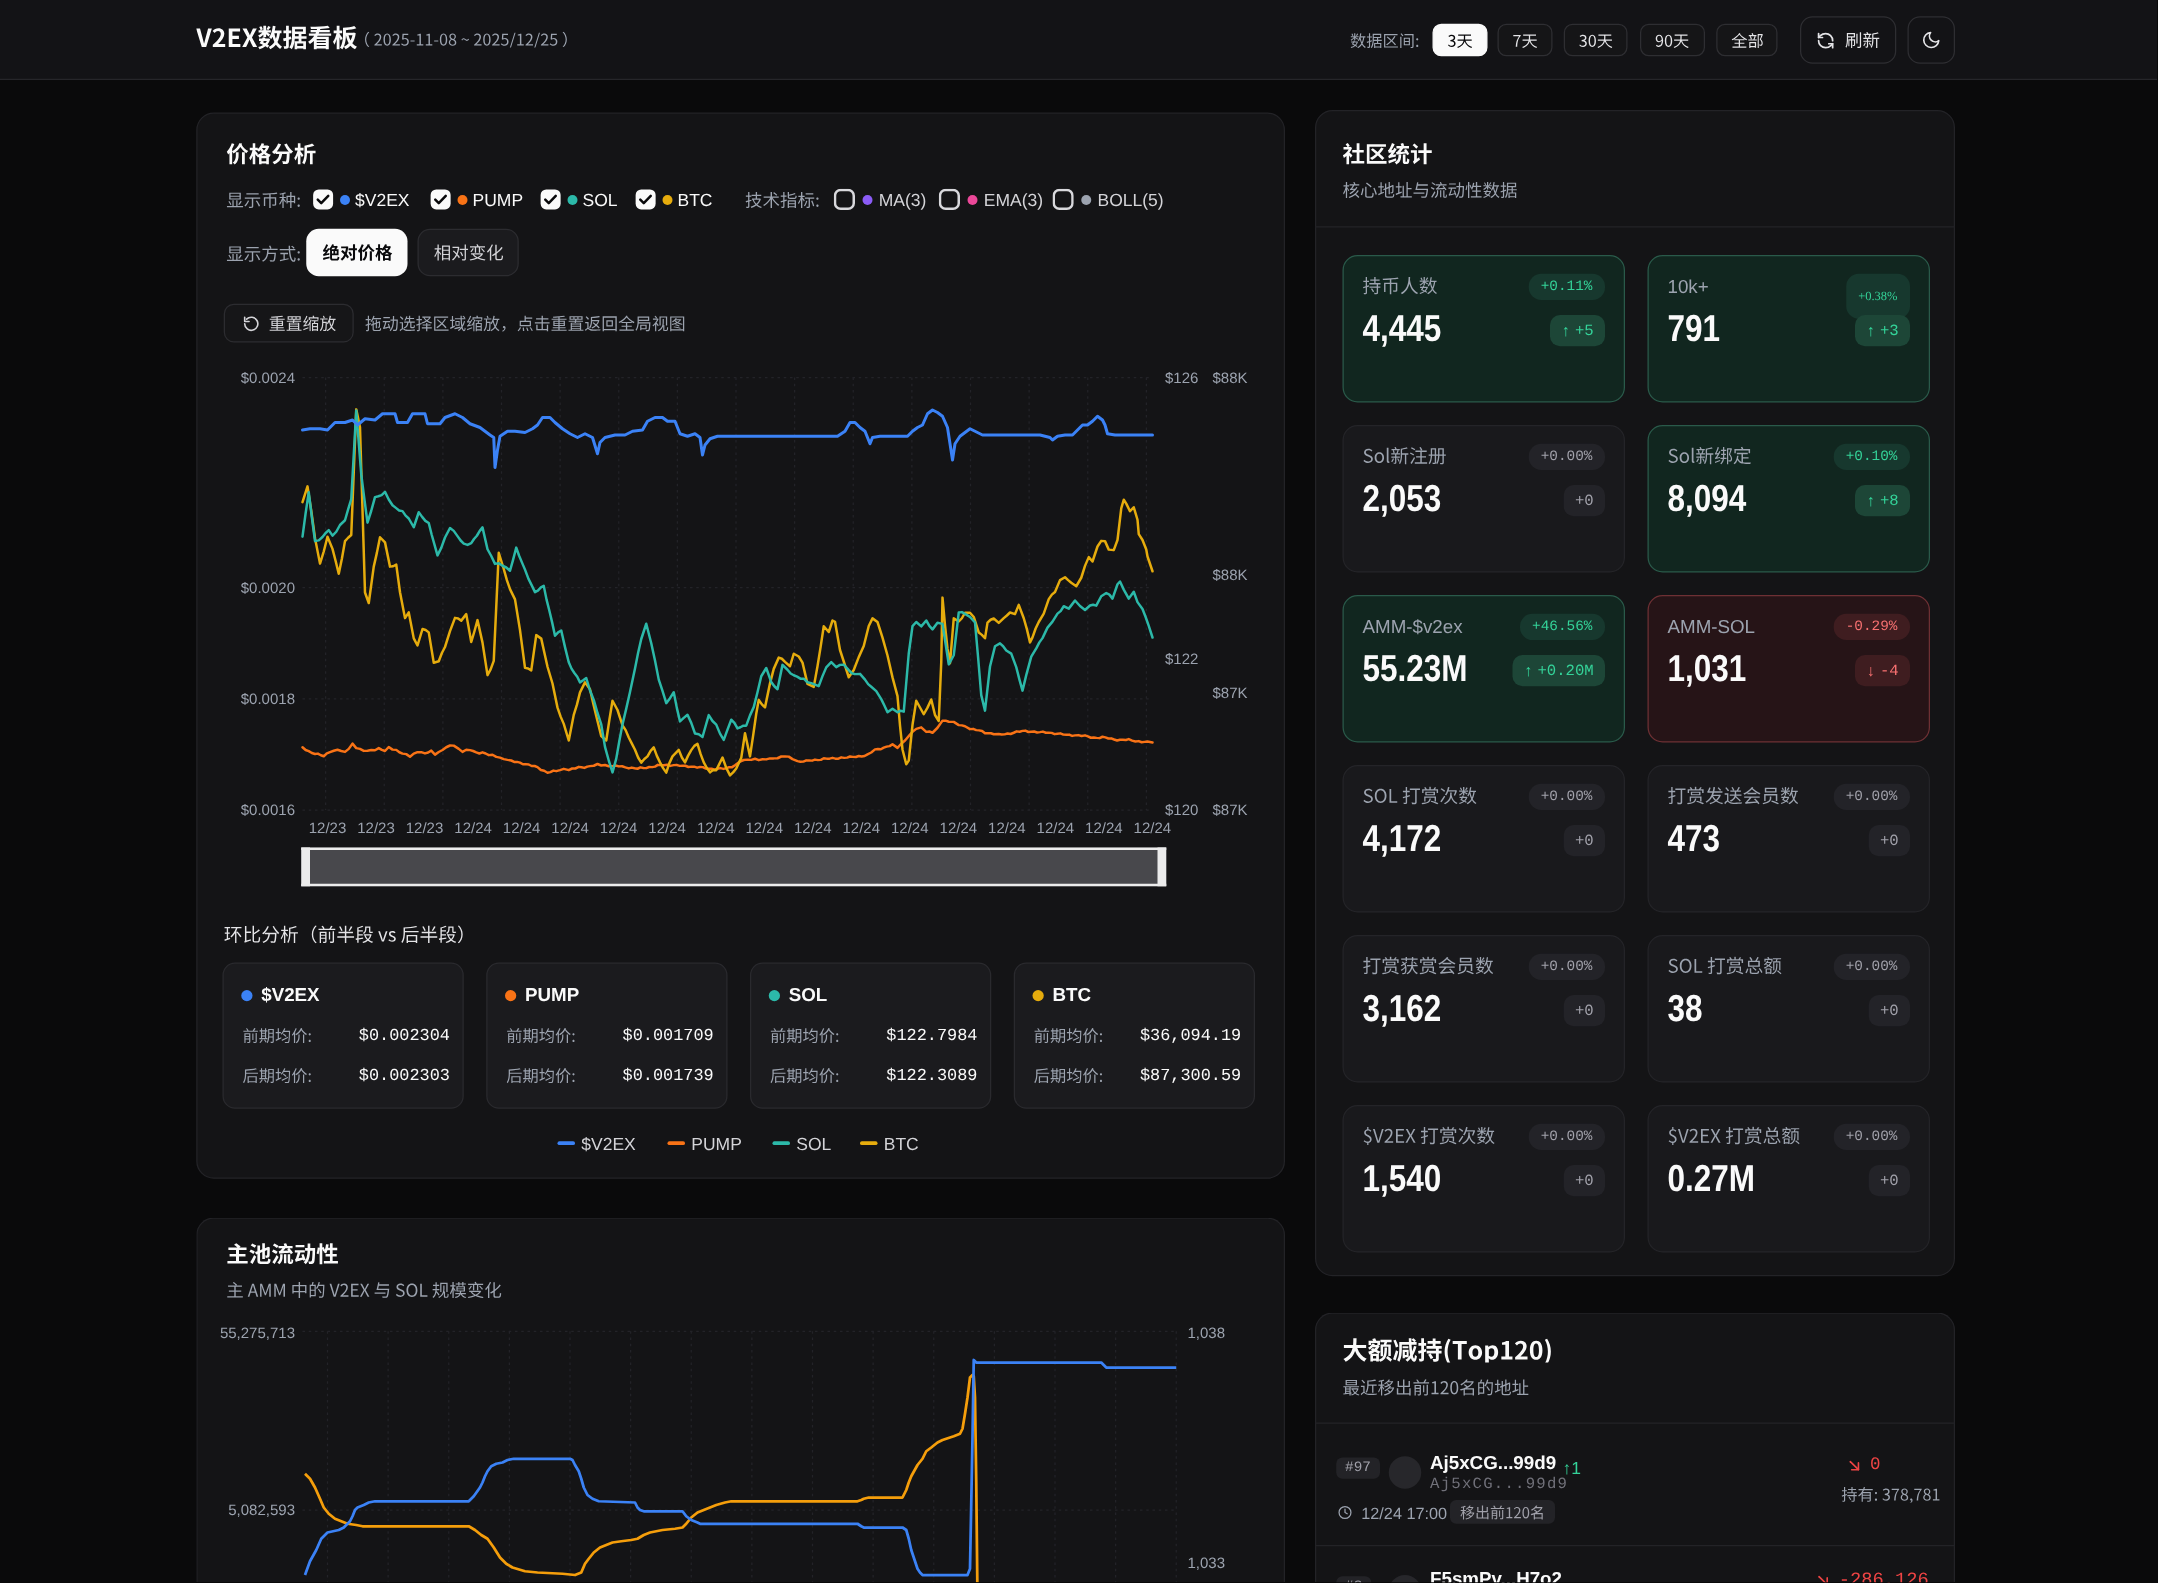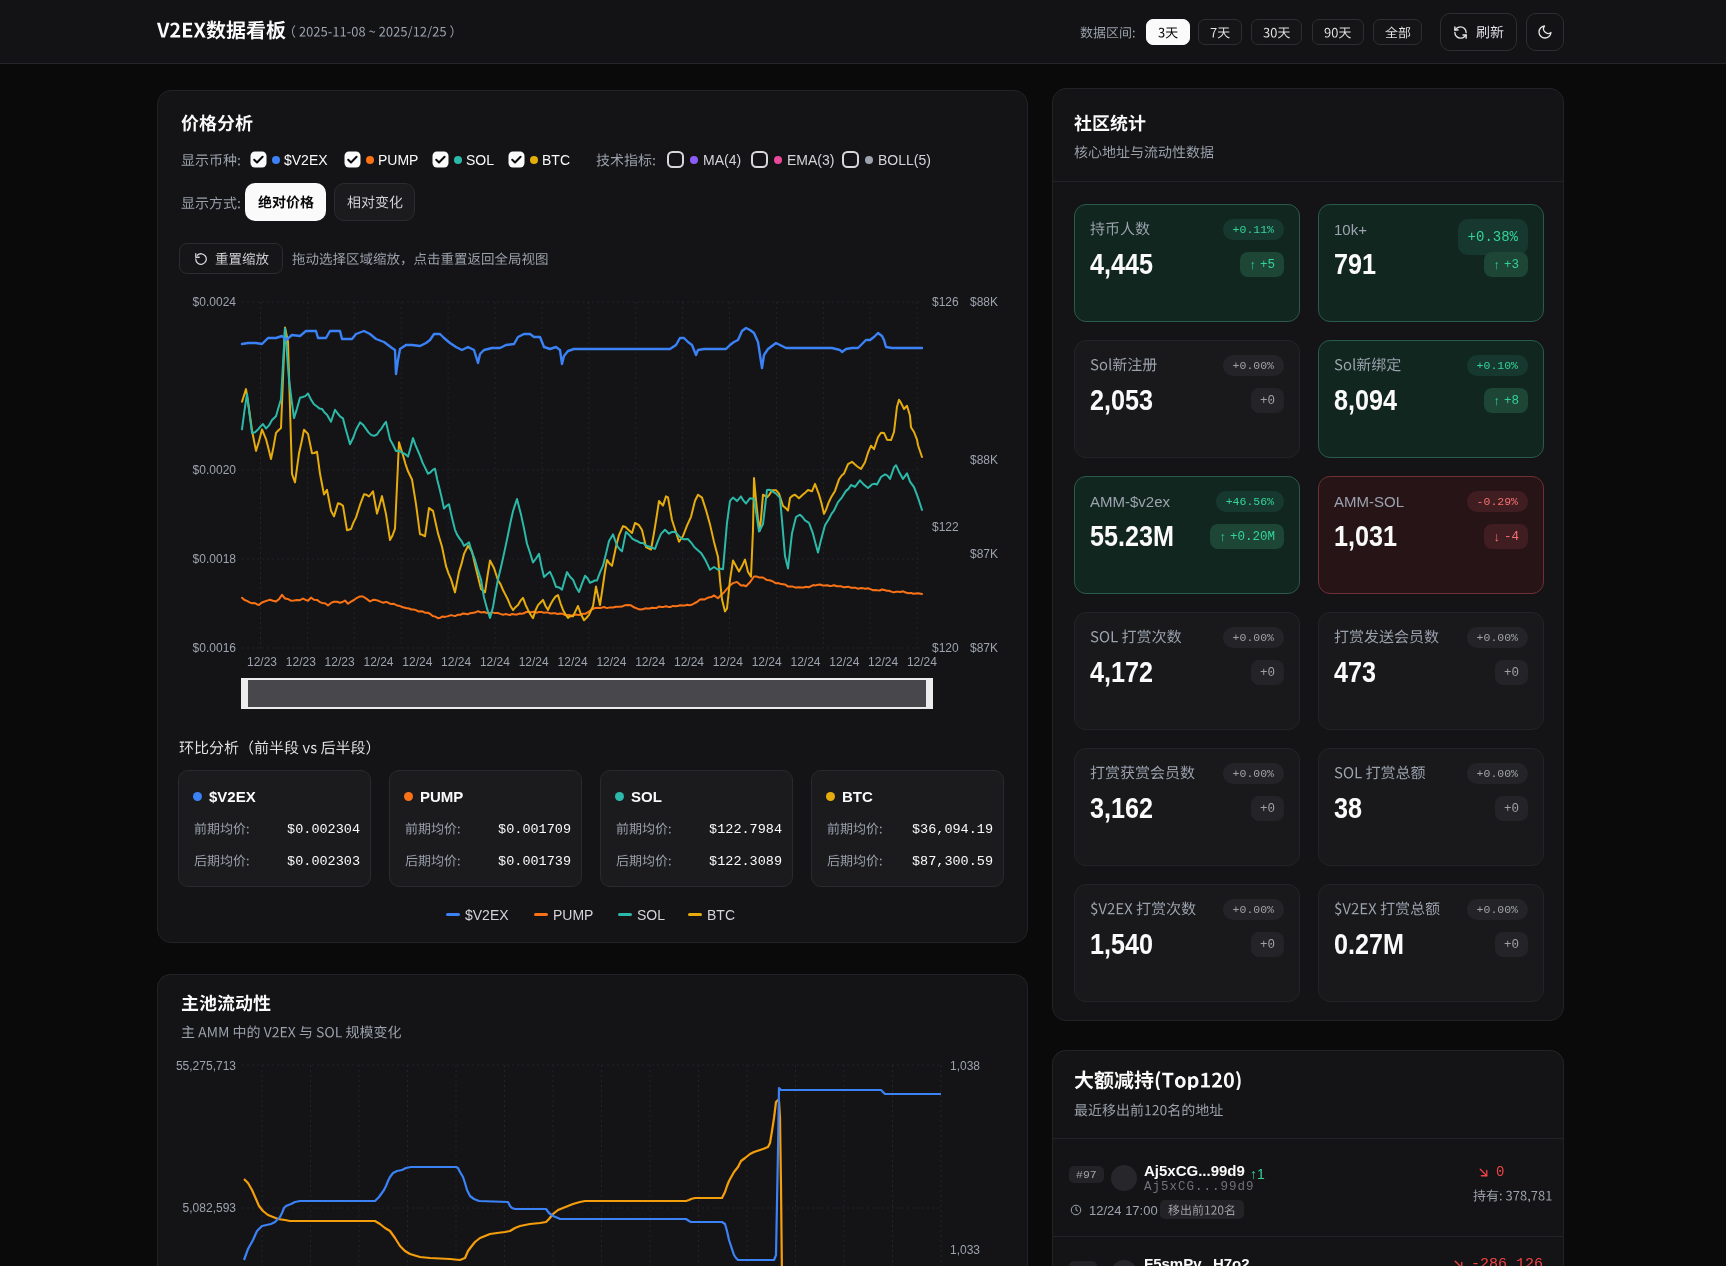--- a/index.html
+++ b/index.html
@@ -89,21 +89,21 @@
       </svg></div>
 <div style="position:absolute;left:530px;top:156px;width:8px;height:8px;border-radius:50%;background:#e6ac0d"></div>
 <div style="position:absolute;top:153px;font-family:'Liberation Sans',sans-serif;font-size:14.0px;font-weight:400;color:#fafafa;line-height:1;white-space:pre;left:542px">BTC</div>
 <div style="position:absolute;left:596px;top:153px;line-height:0"><svg width="59.9" height="14.0" viewBox="0 0 4278 1000">
         <path transform="translate(0,880) scale(1,-1)" fill="#9ca3af" d="M614 840V683H378V613H614V462H398V393H431L428 392C468 285 523 192 594 116C512 56 417 14 320 -12C335 -28 353 -59 361 -79C464 -48 562 -1 648 64C722 -1 812 -50 916 -81C927 -61 948 -32 965 -16C865 10 778 54 705 113C796 197 868 306 909 444L861 465L847 462H688V613H929V683H688V840ZM502 393H814C777 302 720 225 650 162C586 227 537 305 502 393ZM178 840V638H49V568H178V348C125 333 77 320 37 311L59 238L178 273V11C178 -4 173 -9 159 -9C146 -9 103 -9 56 -8C65 -28 76 -59 79 -77C148 -78 189 -75 216 -64C242 -52 252 -32 252 11V295L373 332L363 400L252 368V568H363V638H252V840Z M1607 776C1669 732 1748 667 1786 626L1843 680C1803 720 1723 781 1661 823ZM1461 839V587H1067V513H1440C1351 345 1193 180 1035 100C1054 85 1079 55 1093 35C1229 114 1364 251 1461 405V-80H1543V435C1643 283 1781 131 1902 43C1916 64 1942 93 1962 109C1827 194 1668 358 1574 513H1928V587H1543V839Z M2837 781C2761 747 2634 712 2515 687V836H2441V552C2441 465 2472 443 2588 443C2612 443 2796 443 2821 443C2920 443 2945 476 2956 610C2935 614 2903 626 2887 637C2881 529 2872 511 2817 511C2777 511 2622 511 2592 511C2527 511 2515 518 2515 552V625C2645 650 2793 684 2894 725ZM2512 134H2838V29H2512ZM2512 195V295H2838V195ZM2441 359V-79H2512V-33H2838V-75H2912V359ZM2184 840V638H2044V567H2184V352L2031 310L2053 237L2184 276V8C2184 -6 2178 -10 2165 -11C2152 -11 2111 -11 2065 -10C2074 -30 2085 -61 2088 -79C2155 -80 2195 -77 2222 -66C2248 -54 2257 -34 2257 9V298L2390 339L2381 409L2257 373V567H2376V638H2257V840Z M3466 764V693H3902V764ZM3779 325C3826 225 3873 95 3888 16L3957 41C3940 120 3892 247 3843 345ZM3491 342C3465 236 3420 129 3364 57C3381 49 3411 28 3425 18C3479 94 3529 211 3560 327ZM3422 525V454H3636V18C3636 5 3632 1 3617 0C3604 0 3557 -1 3505 1C3515 -22 3526 -54 3529 -76C3599 -76 3645 -74 3674 -62C3703 -49 3712 -26 3712 17V454H3956V525ZM3202 840V628H3049V558H3186C3153 434 3088 290 3024 215C3038 196 3058 165 3066 145C3116 209 3165 314 3202 422V-79H3277V444C3311 395 3351 333 3368 301L3412 360C3392 388 3306 498 3277 531V558H3408V628H3277V840Z M4139 390C4175 390 4205 418 4205 460C4205 501 4175 530 4139 530C4102 530 4073 501 4073 460C4073 418 4102 390 4139 390ZM4139 -13C4175 -13 4205 15 4205 56C4205 98 4175 126 4139 126C4102 126 4073 98 4073 56C4073 15 4102 -13 4139 -13Z"></path>
       </svg></div>
 <div style="position:absolute;left:667px;top:151px;line-height:0"><svg width="17" height="17" viewBox="0 0 17 17">
         <rect x="1" y="1" width="15" height="15" rx="4.5" fill="none" stroke="#d8d8dc" stroke-width="2"></rect>
       </svg></div>
 <div style="position:absolute;left:690px;top:156px;width:8px;height:8px;border-radius:50%;background:#8b5cf6"></div>
-<div style="position:absolute;top:153px;font-family:'Liberation Sans',sans-serif;font-size:14.0px;font-weight:400;color:#d4d4d8;line-height:1;white-space:pre;left:703px">MA(4)</div>
+<div style="position:absolute;top:153px;font-family:'Liberation Sans',sans-serif;font-size:14.0px;font-weight:400;color:#d4d4d8;line-height:1;white-space:pre;left:703px">MA(3)</div>
 <div style="position:absolute;left:751px;top:151px;line-height:0"><svg width="17" height="17" viewBox="0 0 17 17">
         <rect x="1" y="1" width="15" height="15" rx="4.5" fill="none" stroke="#d8d8dc" stroke-width="2"></rect>
       </svg></div>
 <div style="position:absolute;left:774px;top:156px;width:8px;height:8px;border-radius:50%;background:#ec4899"></div>
 <div style="position:absolute;top:153px;font-family:'Liberation Sans',sans-serif;font-size:14.0px;font-weight:400;color:#d4d4d8;line-height:1;white-space:pre;left:787px">EMA(3)</div>
 <div style="position:absolute;left:842px;top:151px;line-height:0"><svg width="17" height="17" viewBox="0 0 17 17">
         <rect x="1" y="1" width="15" height="15" rx="4.5" fill="none" stroke="#d8d8dc" stroke-width="2"></rect>
       </svg></div>
 <div style="position:absolute;left:865px;top:156px;width:8px;height:8px;border-radius:50%;background:#9ca3af"></div>
 <div style="position:absolute;top:153px;font-family:'Liberation Sans',sans-serif;font-size:14.0px;font-weight:400;color:#d4d4d8;line-height:1;white-space:pre;left:878px">BOLL(5)</div>
@@ -286,21 +286,21 @@
 <div style="position:absolute;left:1052px;top:181px;width:512px;height:0px;border-top:1px solid #232327"></div>
 <div style="position:absolute;left:1074px;top:204px;width:226px;height:118px;background:#11261f;border:1px solid #2a5a4a;border-radius:12px"></div>
 <div style="position:absolute;left:1090px;top:221px;line-height:0"><svg width="60.0" height="15.0" viewBox="0 0 4000 1000">
         <path transform="translate(0,880) scale(1,-1)" fill="#9ca3af" d="M448 204C491 150 539 74 558 26L620 65C599 113 549 185 506 237ZM626 835V710H413V642H626V515H362V446H758V334H373V265H758V11C758 -2 754 -7 739 -7C724 -8 671 -9 615 -6C625 -27 635 -58 638 -79C712 -79 761 -78 790 -67C821 -55 830 -34 830 11V265H954V334H830V446H960V515H698V642H912V710H698V835ZM171 839V638H42V568H171V351C117 334 67 320 28 309L47 235L171 275V11C171 -4 166 -8 154 -8C142 -8 103 -8 60 -7C69 -28 79 -59 81 -77C144 -78 183 -75 207 -63C232 -51 241 -31 241 10V298L350 334L340 403L241 372V568H347V638H241V839Z M1889 812C1693 778 1351 757 1073 751C1080 733 1088 705 1089 684C1205 685 1333 690 1458 697V534H1150V36H1226V461H1458V-79H1536V461H1778V142C1778 127 1774 123 1757 122C1739 121 1683 121 1619 123C1630 102 1642 70 1646 48C1727 48 1780 49 1814 61C1846 73 1855 97 1855 140V534H1536V702C1680 712 1815 726 1919 743Z M2457 837C2454 683 2460 194 2043 -17C2066 -33 2090 -57 2104 -76C2349 55 2455 279 2502 480C2551 293 2659 46 2910 -72C2922 -51 2944 -25 2965 -9C2611 150 2549 569 2534 689C2539 749 2540 800 2541 837Z M3443 821C3425 782 3393 723 3368 688L3417 664C3443 697 3477 747 3506 793ZM3088 793C3114 751 3141 696 3150 661L3207 686C3198 722 3171 776 3143 815ZM3410 260C3387 208 3355 164 3317 126C3279 145 3240 164 3203 180C3217 204 3233 231 3247 260ZM3110 153C3159 134 3214 109 3264 83C3200 37 3123 5 3041 -14C3054 -28 3070 -54 3077 -72C3169 -47 3254 -8 3326 50C3359 30 3389 11 3412 -6L3460 43C3437 59 3408 77 3375 95C3428 152 3470 222 3495 309L3454 326L3442 323H3278L3300 375L3233 387C3226 367 3216 345 3206 323H3070V260H3175C3154 220 3131 183 3110 153ZM3257 841V654H3050V592H3234C3186 527 3109 465 3039 435C3054 421 3071 395 3080 378C3141 411 3207 467 3257 526V404H3327V540C3375 505 3436 458 3461 435L3503 489C3479 506 3391 562 3342 592H3531V654H3327V841ZM3629 832C3604 656 3559 488 3481 383C3497 373 3526 349 3538 337C3564 374 3586 418 3606 467C3628 369 3657 278 3694 199C3638 104 3560 31 3451 -22C3465 -37 3486 -67 3493 -83C3595 -28 3672 41 3731 129C3781 44 3843 -24 3921 -71C3933 -52 3955 -26 3972 -12C3888 33 3822 106 3771 198C3824 301 3858 426 3880 576H3948V646H3663C3677 702 3689 761 3698 821ZM3809 576C3793 461 3769 361 3733 276C3695 366 3667 468 3648 576Z"></path>
       </svg></div>
 <div style="position:absolute;top:219px;right:442px;height:21px;background:#17382e;border-radius:10px;display:flex;align-items:center;padding:0 10px;font-family:'Liberation Mono',monospace;font-size:11.5px;color:#34d399">+0.11%</div>
 <div style="position:absolute;top:249px;font-family:'Liberation Sans',sans-serif;font-size:30.0px;font-weight:700;color:#fafafa;line-height:1;white-space:pre;left:1090px;transform:scaleX(0.84);transform-origin:left">4,445</div>
 <div style="position:absolute;top:252px;right:442px;height:25px;background:#1d4637;border-radius:8px;display:flex;align-items:center;padding:0 9px;font-family:'Liberation Mono',monospace;font-size:12.5px;color:#34d399"><span style="font-family:'Liberation Sans',sans-serif;font-size:13px;margin-right:4px">↑</span>+5</div>
 <div style="position:absolute;left:1318px;top:204px;width:226px;height:118px;background:#11261f;border:1px solid #2a5a4a;border-radius:12px"></div>
 <div style="position:absolute;top:222px;font-family:'Liberation Sans',sans-serif;font-size:15.0px;font-weight:400;color:#9ca3af;line-height:1;white-space:pre;left:1334px">10k+</div>
-<div style="position:absolute;top:219px;right:198px;height:36px;background:#17382e;border-radius:10px;display:flex;align-items:center;padding:0 10px;font-family:Liberation Mono, monospace;font-size:14px;color:#34d399">+0.38%</div>
+<div style="position:absolute;top:219px;right:198px;height:36px;background:#17382e;border-radius:10px;display:flex;align-items:center;padding:0 10px;font-family:Liberation Serif, serif;font-size:10px;color:#34d399">+0.38%</div>
 <div style="position:absolute;top:249px;font-family:'Liberation Sans',sans-serif;font-size:30.0px;font-weight:700;color:#fafafa;line-height:1;white-space:pre;left:1334px;transform:scaleX(0.84);transform-origin:left">791</div>
 <div style="position:absolute;top:252px;right:198px;height:25px;background:#1d4637;border-radius:8px;display:flex;align-items:center;padding:0 9px;font-family:'Liberation Mono',monospace;font-size:12.5px;color:#34d399"><span style="font-family:'Liberation Sans',sans-serif;font-size:13px;margin-right:4px">↑</span>+3</div>
 <div style="position:absolute;left:1074px;top:340px;width:226px;height:118px;background:#19191c;border:1px solid #242428;border-radius:12px"></div>
 <div style="position:absolute;left:1090px;top:357px;line-height:0"><svg width="67.3" height="15.0" viewBox="0 0 4486 1000">
         <path transform="translate(0,880) scale(1,-1)" fill="#9ca3af" d="M304 -13C457 -13 553 79 553 195C553 304 487 354 402 391L298 436C241 460 176 487 176 559C176 624 230 665 313 665C381 665 435 639 480 597L528 656C477 709 400 746 313 746C180 746 82 665 82 552C82 445 163 393 231 364L336 318C406 287 459 263 459 187C459 116 402 68 305 68C229 68 155 104 103 159L48 95C111 29 200 -13 304 -13Z M899 -13C1032 -13 1150 91 1150 271C1150 452 1032 557 899 557C766 557 648 452 648 271C648 91 766 -13 899 -13ZM899 63C805 63 742 146 742 271C742 396 805 480 899 480C993 480 1057 396 1057 271C1057 146 993 63 899 63Z M1390 -13C1415 -13 1430 -9 1443 -5L1430 65C1420 63 1416 63 1411 63C1397 63 1386 74 1386 102V796H1294V108C1294 31 1322 -13 1390 -13Z M1846 213C1876 163 1912 95 1928 51L1981 83C1966 125 1930 190 1897 240ZM1621 235C1601 174 1568 112 1527 68C1542 59 1568 40 1580 30C1619 77 1659 150 1682 220ZM2039 744V400C2039 267 2031 95 1946 -25C1962 -34 1992 -57 2004 -71C2096 59 2109 256 2109 400V432H2261V-75H2334V432H2444V502H2109V694C2215 710 2329 736 2413 767L2352 822C2280 792 2151 762 2039 744ZM1700 827C1716 799 1732 765 1744 735H1547V672H1989V735H1822C1809 768 1787 811 1768 844ZM1863 667C1851 621 1828 553 1809 507H1532V443H1737V339H1536V273H1737V18C1737 8 1735 5 1725 5C1714 4 1683 4 1648 5C1658 -13 1668 -41 1670 -59C1719 -59 1753 -58 1776 -47C1799 -36 1806 -18 1806 17V273H1993V339H1806V443H2005V507H1877C1896 549 1915 603 1933 652ZM1612 651C1632 606 1647 546 1651 507L1716 525C1711 563 1694 622 1673 665Z M2580 774C2645 743 2728 695 2770 662L2813 724C2770 755 2686 800 2622 828ZM2528 497C2591 467 2673 420 2713 388L2755 451C2713 482 2630 526 2569 553ZM2557 -18 2620 -69C2680 24 2749 150 2802 255L2748 305C2690 191 2611 59 2557 -18ZM3034 819C3068 767 3103 697 3117 653L3190 682C3175 726 3137 793 3102 844ZM2820 649V578H3083V352H2858V281H3083V23H2788V-49H3448V23H3161V281H3388V352H3161V578H3424V649Z M4030 775V464V443H3926V775H3640V466V443H3528V371H3638C3632 236 3610 83 3526 -33C3542 -43 3570 -70 3581 -86C3673 40 3702 220 3710 371H3853V15C3853 0 3848 -4 3834 -5C3820 -6 3774 -6 3723 -4C3733 -23 3745 -54 3748 -72C3818 -72 3862 -71 3889 -59C3916 -47 3926 -26 3926 14V371H4028C4023 238 4003 85 3929 -31C3944 -40 3974 -68 3985 -82C4069 43 4095 222 4101 371H4263V12C4263 -3 4258 -8 4242 -9C4229 -10 4180 -10 4128 -9C4139 -28 4149 -60 4153 -79C4226 -79 4271 -78 4299 -66C4327 -54 4337 -31 4337 11V371H4444V443H4337V775ZM3712 704H3853V443H3712V466ZM4103 443V464V704H4263V443Z"></path>
       </svg></div>
 <div style="position:absolute;top:355px;right:442px;height:21px;background:#232328;border-radius:10px;display:flex;align-items:center;padding:0 10px;font-family:'Liberation Mono',monospace;font-size:11.5px;color:#a1a1aa">+0.00%</div>
 <div style="position:absolute;top:385px;font-family:'Liberation Sans',sans-serif;font-size:30.0px;font-weight:700;color:#fafafa;line-height:1;white-space:pre;left:1090px;transform:scaleX(0.84);transform-origin:left">2,053</div>
 <div style="position:absolute;top:388px;right:442px;height:25px;background:#232328;border-radius:8px;display:flex;align-items:center;padding:0 9px;font-family:'Liberation Mono',monospace;font-size:12.5px;color:#a1a1aa">+0</div>
 <div style="position:absolute;left:1318px;top:340px;width:226px;height:118px;background:#11261f;border:1px solid #2a5a4a;border-radius:12px"></div>

